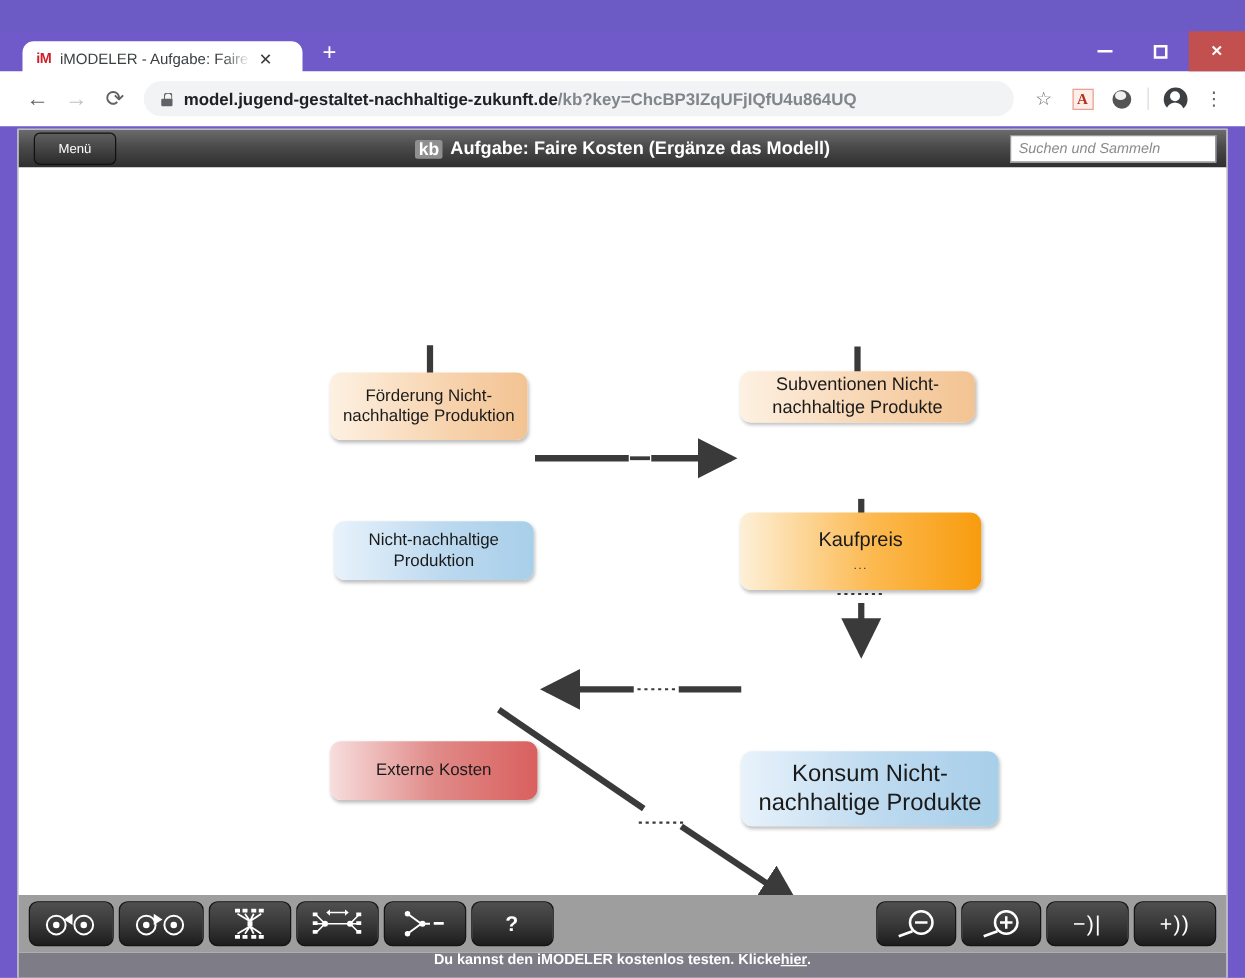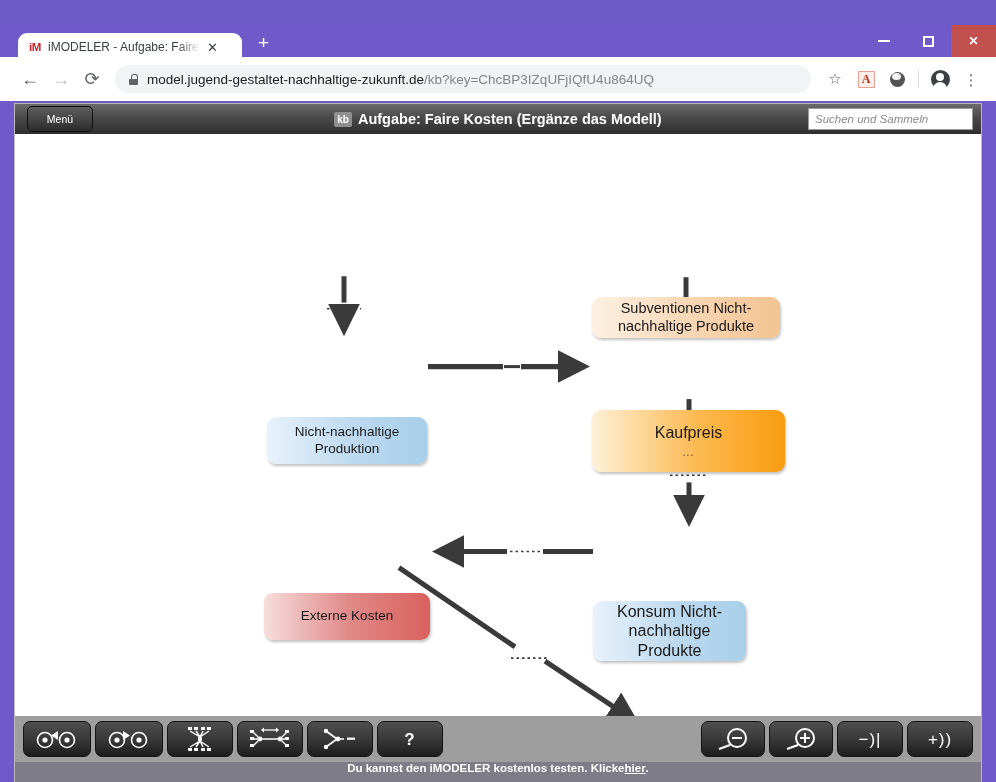--- a/index.html
+++ b/index.html
@@ -59,21 +59,21 @@
   }
   .lock { width: 9px; height: 11px; position: relative; }
   .lock:before {
     content:""; position: absolute; left:0; bottom:0; width:9px; height:6px;
     background:#5f6368; border-radius:1px;
   }
   .lock:after {
     content:""; position: absolute; left:2px; top:0; width:5px; height:6px;
     border:1.5px solid #5f6368; border-bottom:none; border-radius:3px 3px 0 0;
   }
-  .url { font-size: 13.5px; color: #202124; white-space: nowrap; }
+  .url { font-size: 13.5px; color: #202124; white-space: nowrap; font-weight: bold; }
   .url .dim { color: #80868b; }
   .ricons { display: flex; align-items: center; gap: 5px; }
   .ricon { width: 26px; height: 26px; display: flex; align-items: center; justify-content: center; cursor: pointer; }
   .pdficon {
     width: 17px; height: 17px; border: 1px solid #e8a193; background: #fdeeea;
     display: flex; align-items: center; justify-content: center;
     color: #b4301c; font-size: 12px; font-weight: bold; font-family: "Liberation Serif", serif;
   }
   .circicon { width: 15px; height: 15px; border-radius: 50%; background: #545454; position: relative; overflow: hidden; }
   .circicon:after { content:""; position:absolute; left:2px; top:1px; width:9px; height:7px; background:#f1f1f1; border-radius:50%; }
@@ -99,21 +99,21 @@
     background: linear-gradient(to bottom,#5e5e5e,#2b2b2b);
     border: 1px solid #111; color: #fff; font-size: 10.5px;
     display: flex; align-items: center; justify-content: center; cursor: pointer;
   }
   .apptitle {
     position: absolute; left: 0; right: 0; text-align: center;
     color: #fff; font-size: 14.5px; font-weight: bold; pointer-events: none;
     display: flex; align-items: center; justify-content: center; gap: 6px;
   }
   .kb {
-    background: #8f8f8f; color: #fff; font-size: 10px; font-weight: bold;
+    background: #8f8f8f; color: #fff; font-size: 14px; font-weight: bold;
     padding: 0 3px; border-radius: 2px; line-height: 15px;
   }
   .searchbox {
     position: absolute; right: 8px; width: 165px; height: 22px; background: #fff;
     border: 1px solid #999; display: flex; align-items: center; padding: 0 6px;
     font-size: 11.5px; color: #8a8a8a; font-style: italic; cursor: text;
   }
 
   .canvas { flex: 1; position: relative; background: #fff; overflow: hidden; }
 
@@ -244,41 +244,45 @@
           <line x1="578" y1="411" x2="528" y2="411"></line>
           <line x1="492" y1="411" x2="422" y2="411" marker-end="url(#ah)"></line>
           <line x1="495" y1="411" x2="525" y2="411" stroke-width="1.6" stroke-dasharray="2.5,3"></line>
 
           <line x1="384" y1="427" x2="500" y2="505"></line>
           <line x1="530" y1="519" x2="620" y2="578" marker-end="url(#ah)"></line>
           <line x1="496" y1="516" x2="532" y2="516" stroke-width="1.6" stroke-dasharray="2.5,3"></line>
         </g>
       </svg>
 
+      <div class="node n-orange-lite" style="left:249px; top:164px; width:158px; height:54px;">
+        <span style="white-space:pre-line;">Förderung Nicht-
+nachhaltige Produktion</span>
+      </div>
 
       <div class="node n-orange-lite" style="left:577px; top:163px; width:188px; height:41px; font-size:14.5px;">
         <span style="white-space:pre-line;">Subventionen Nicht-
 nachhaltige Produkte</span>
       </div>
 
       <div class="node n-blue" style="left:252px; top:283px; width:160px; height:47px;">
         <span style="white-space:pre-line;">Nicht-nachhaltige
 Produktion</span>
       </div>
 
       <div class="node n-red" style="left:249px; top:459px; width:166px; height:47px;">
         <span style="white-space:pre-line;">Externe Kosten</span>
       </div>
 
       <div class="node n-orange" style="left:577px; top:276px; width:193px; height:62px;">
         <span style="font-size:16px; white-space:pre-line;">Kaufpreis</span>
         <span class="sub">...</span>
       </div>
 
-      <div class="node n-blue" style="left:578px; top:467px; width:153px; height:60px; font-size:16px;text-align:center;">
+      <div class="node n-blue" style="left:578px; top:467px; width:206px; height:60px; font-size:19px;text-align:center;">
         <span style="white-space:pre-line;">Konsum Nicht-
 nachhaltige Produkte</span>
       </div>
 
     </div>
 
     <div class="btmbar">
 
       <div class="tbtn">
         <svg width="46" height="20" viewBox="0 0 46 20">

